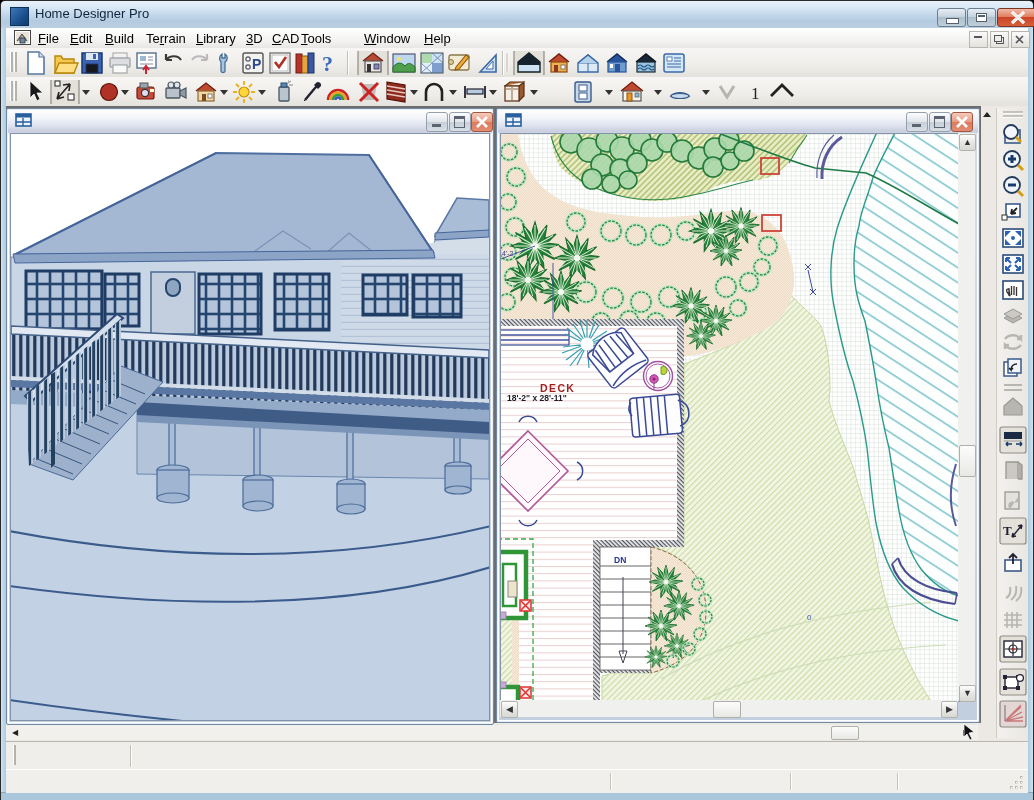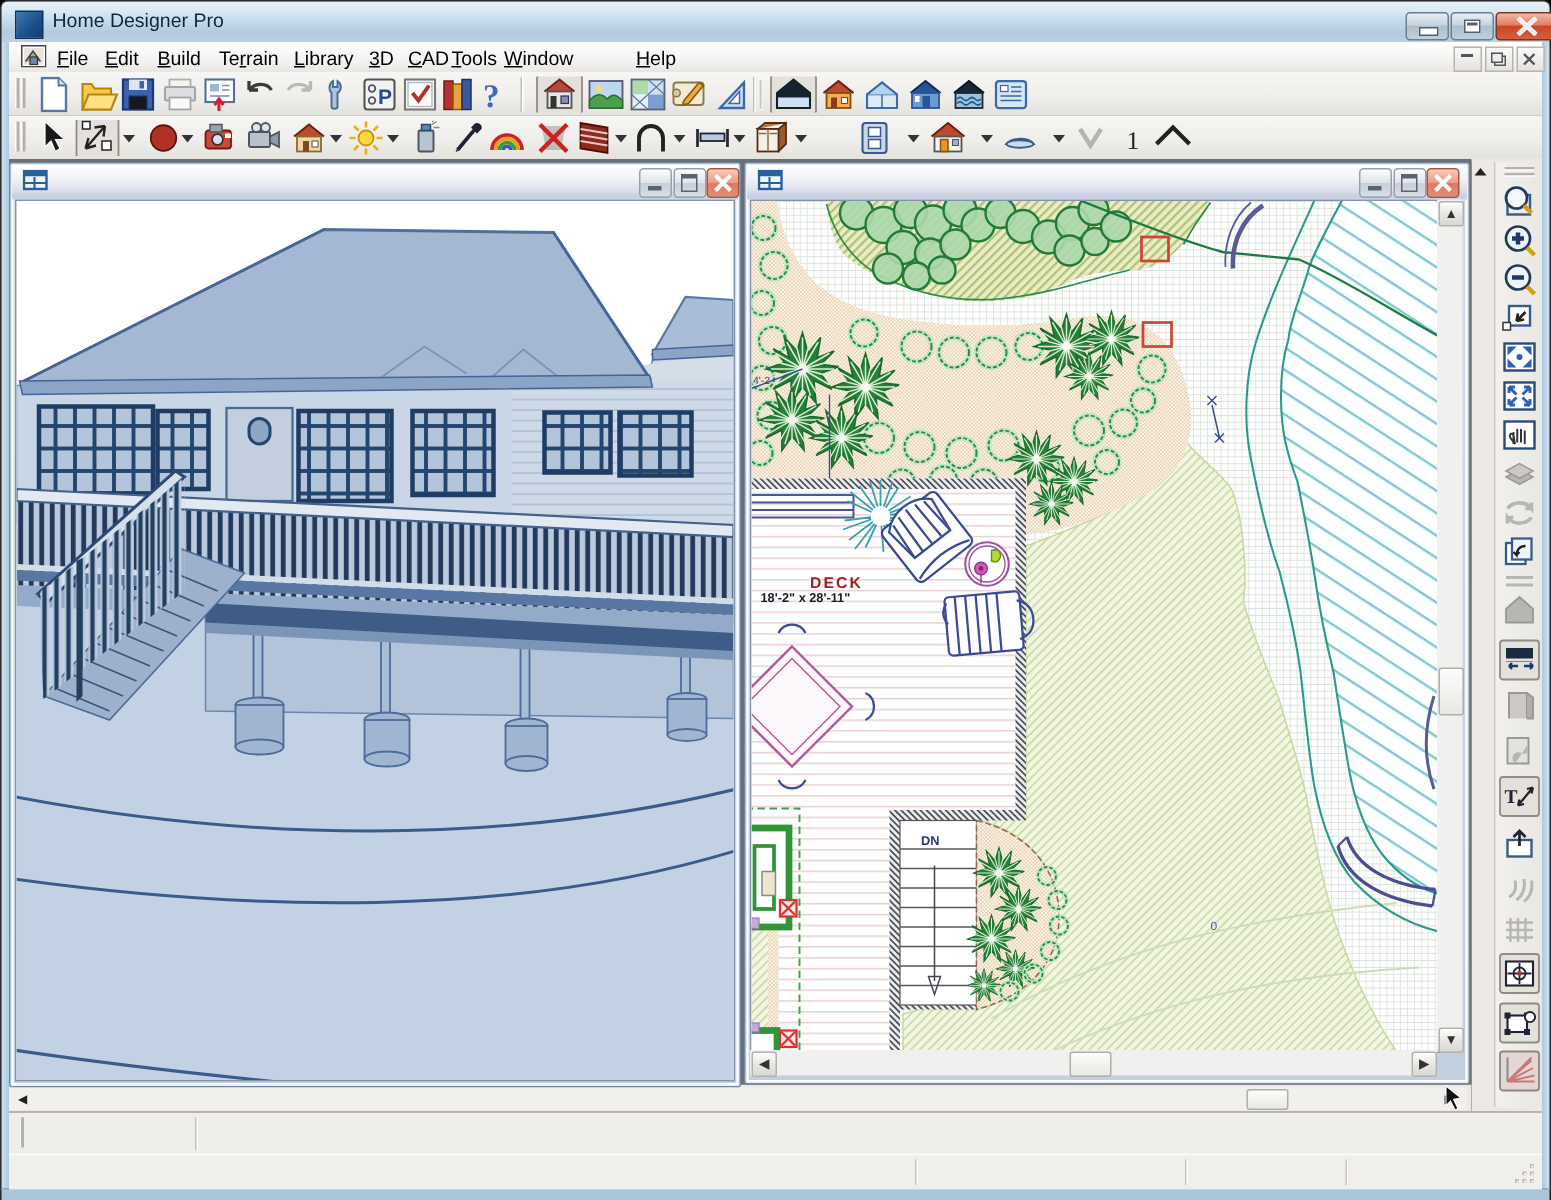--- a/index.html
+++ b/index.html
@@ -89,21 +89,21 @@
         <rect x="6" y="8" width="5" height="5" fill="#6a86a8" stroke="#333" stroke-width="0.8"></rect>
       </svg>
     <span class="mi" style="left:32px"><u>F</u>ile</span>
     <span class="mi" style="left:64px"><u>E</u>dit</span>
     <span class="mi" style="left:99px"><u>B</u>uild</span>
     <span class="mi" style="left:140px">Te<u>r</u>rain</span>
     <span class="mi" style="left:190px"><u>L</u>ibrary</span>
     <span class="mi" style="left:240px"><u>3</u>D</span>
     <span class="mi" style="left:266px"><u>C</u>AD</span>
     <span class="mi" style="left:295px"><u>T</u>ools</span>
-    <span class="mi" style="left:330px"><u>W</u>indow</span>
+    <span class="mi" style="left:358px"><u>W</u>indow</span>
     <span class="mi" style="left:418px"><u>H</u>elp</span>
     <div class="menubtn" style="left:963px">
         <span style="position:absolute;left:4px;top:4px;width:8px;height:2px;background:#555"></span>
       </div>
     <div class="menubtn" style="left:984px">
         <span style="position:absolute;left:5px;top:5px;width:6px;height:5px;border:1px solid #555;background:#eee"></span>
         <span style="position:absolute;left:3px;top:3px;width:6px;height:5px;border:1px solid #555;background:#eee"></span>
       </div>
     <div class="menubtn" style="left:1005px">
         <svg width="9" height="9" viewBox="0 0 9 9" style="position:absolute;left:3px;top:3px">

